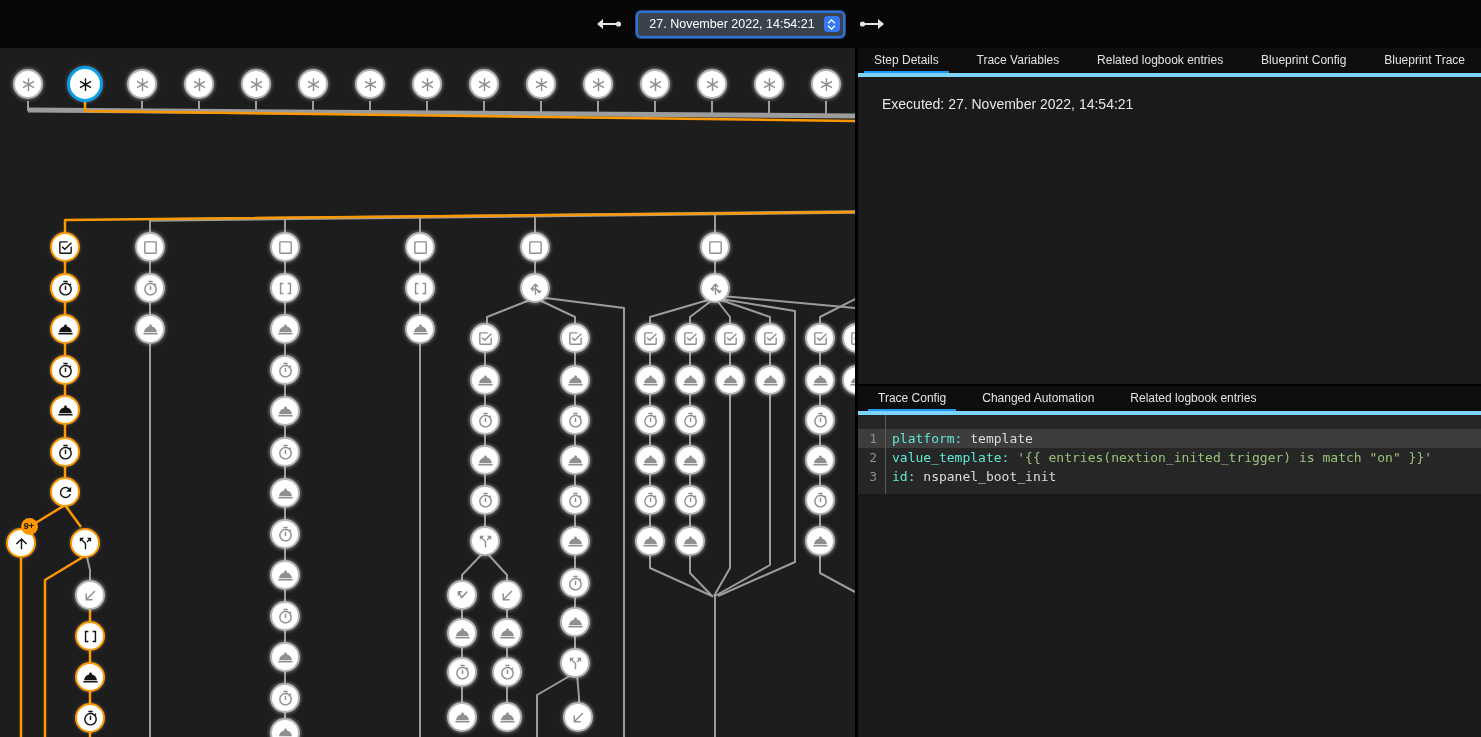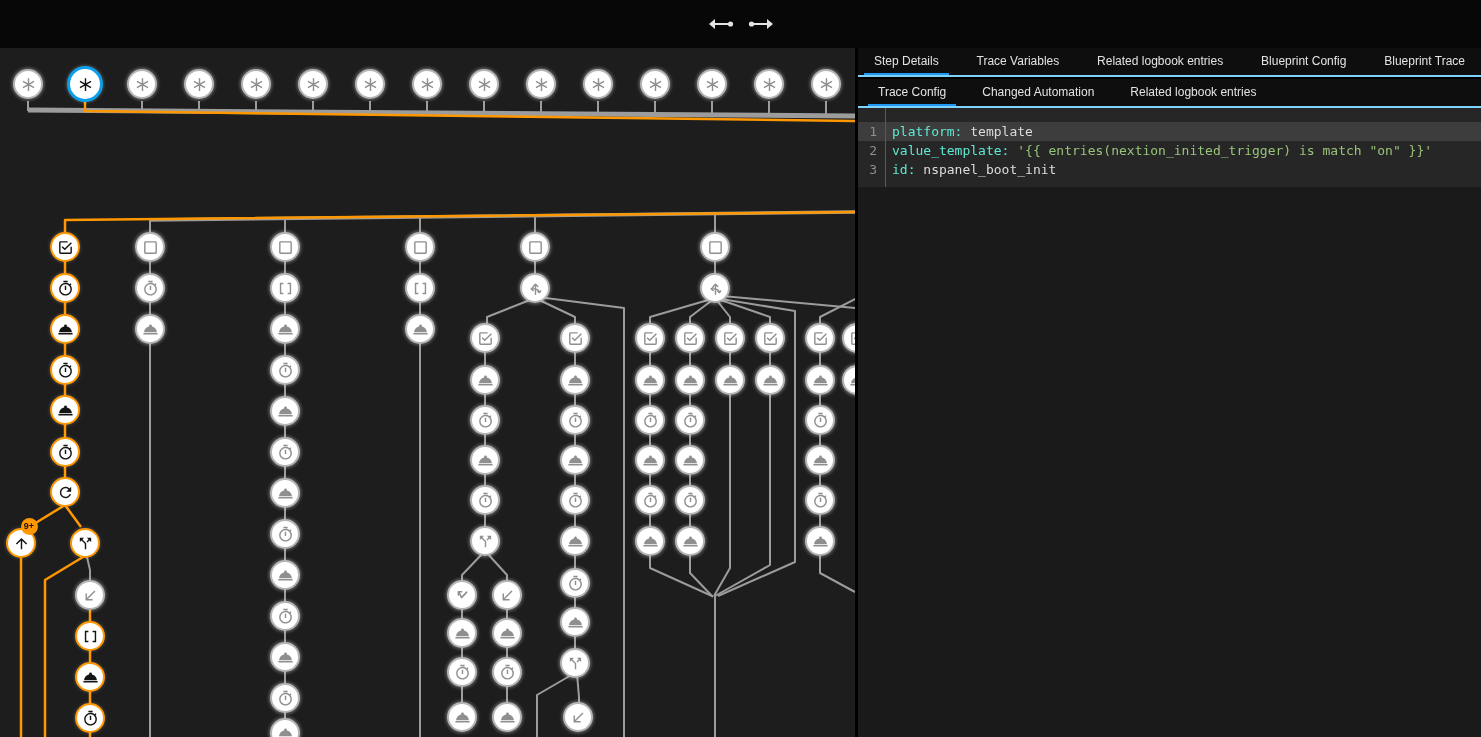--- a/index.html
+++ b/index.html
@@ -24,21 +24,21 @@
   .node.idle{border:2.5px solid #b5b5b5;box-shadow:0 0 3px 1.5px rgba(255,255,255,.28);}
   .node.act{border:2.5px solid #ff9800;box-shadow:0 0 3px 1px rgba(255,255,255,.15);}
   .node.sel{border:3.5px solid #0b9fe9;width:36px;height:36px;box-shadow:0 0 3px 1px rgba(255,255,255,.2);}
   .node.idle svg{fill:#8f8f8f;color:#8f8f8f;}
   .node.act svg,.node.sel svg{fill:#141414;color:#141414;}
   .badge{position:absolute;width:17px;height:17px;border-radius:50%;background:#ff9800;color:#151515;
     font-size:9px;font-weight:bold;display:flex;align-items:center;justify-content:center;z-index:3;cursor:pointer;}
   
   .vdivider{position:absolute;left:855px;top:48px;width:3px;height:689px;background:#010101;z-index:5;}
   .right-panel{position:absolute;left:858px;top:48px;width:623px;height:689px;background:#1a1a1a;}
-  .tabbar{height:29px;background:#0e0e0e;display:flex;align-items:stretch;border-bottom:2px solid #7dd3fc;box-sizing:border-box;}
+  .tabbar{height:29px;background:#0e0e0e;display:flex;align-items:stretch;border-bottom:4px solid #7dd3fc;box-sizing:border-box;}
   .tabbar.top{justify-content:space-between;padding:0 6px 0 6px;}
   .tabbar.bottom{justify-content:flex-start;padding-left:10px;gap:16px;}
   .tab{display:flex;align-items:center;padding:0 10px;font-size:12px;color:#e3e3e3;cursor:pointer;
     border-bottom:2px solid transparent;box-sizing:border-box;white-space:nowrap;}
   .tab.active{border-bottom:2px solid #2196f3;}
   .executed{padding:19px 0 0 24px;font-size:14px;color:#e6e6e6;}
   .section-top{height:307px;background:#1a1a1a;}
   .hdivider{height:2px;background:#020202;}
   .code-block{background:#262626;position:relative;padding:14px 0 8px 0;cursor:text;}
   .code-row{display:flex;height:19px;line-height:19px;font-family:"DejaVu Sans Mono","Liberation Mono",monospace;font-size:13px;}
@@ -57,20 +57,31 @@
   <div class="topbar-center">
     <span class="nav-arrow">
       <svg width="27" height="14" viewBox="0 0 27 14">
         <g stroke="#e4e4e4" stroke-width="2" fill="#e4e4e4">
           <line x1="4" y1="7" x2="23" y2="7"></line>
           <path d="M8 2 L2 7 L8 12 Z" stroke="none"></path>
           <circle cx="23.5" cy="7" r="2.6" stroke="none"></circle>
         </g>
       </svg>
     </span>
+    <div class="date-select">
+      <span>27. November 2022, 14:54:21</span>
+      <span class="stepper">
+        <svg width="9" height="5" viewBox="0 0 10 6">
+            <path d="M1 5 L5 1 L9 5" stroke="#fff" stroke-width="1.6" fill="none"></path>
+          </svg>
+        <svg width="9" height="5" viewBox="0 0 10 6">
+            <path d="M1 1 L5 5 L9 1" stroke="#fff" stroke-width="1.6" fill="none"></path>
+          </svg>
+      </span>
+    </div>
     <span class="nav-arrow">
       <svg width="27" height="14" viewBox="0 0 27 14">
         <g stroke="#e4e4e4" stroke-width="2" fill="#e4e4e4">
           <line x1="4" y1="7" x2="23" y2="7"></line>
           <path d="M19 2 L25 7 L19 12 Z" stroke="none"></path>
           <circle cx="3.5" cy="7" r="2.6" stroke="none"></circle>
         </g>
       </svg>
     </span>
   </div>
@@ -649,20 +660,23 @@
 <div class="vdivider"></div>
 
 <div class="right-panel">
   <div class="tabbar top" id="tabs-top">
       <div class="tab active">Step Details</div>
       <div class="tab">Trace Variables</div>
       <div class="tab">Related logbook entries</div>
       <div class="tab">Blueprint Config</div>
       <div class="tab">Blueprint Trace</div>
     </div>
+  <div class="section-top">
+    <div class="executed">Executed: 27. November 2022, 14:54:21</div>
+  </div>
   <div class="hdivider"></div>
   <div class="tabbar bottom" id="tabs-bottom">
       <div class="tab active">Trace Config</div>
       <div class="tab">Changed Automation</div>
       <div class="tab">Related logbook entries</div>
     </div>
   <div class="code-block" id="code-block">
     <div class="gutter-line"></div>
   <div class="code-row active">
         <span class="code-num">1</span>

